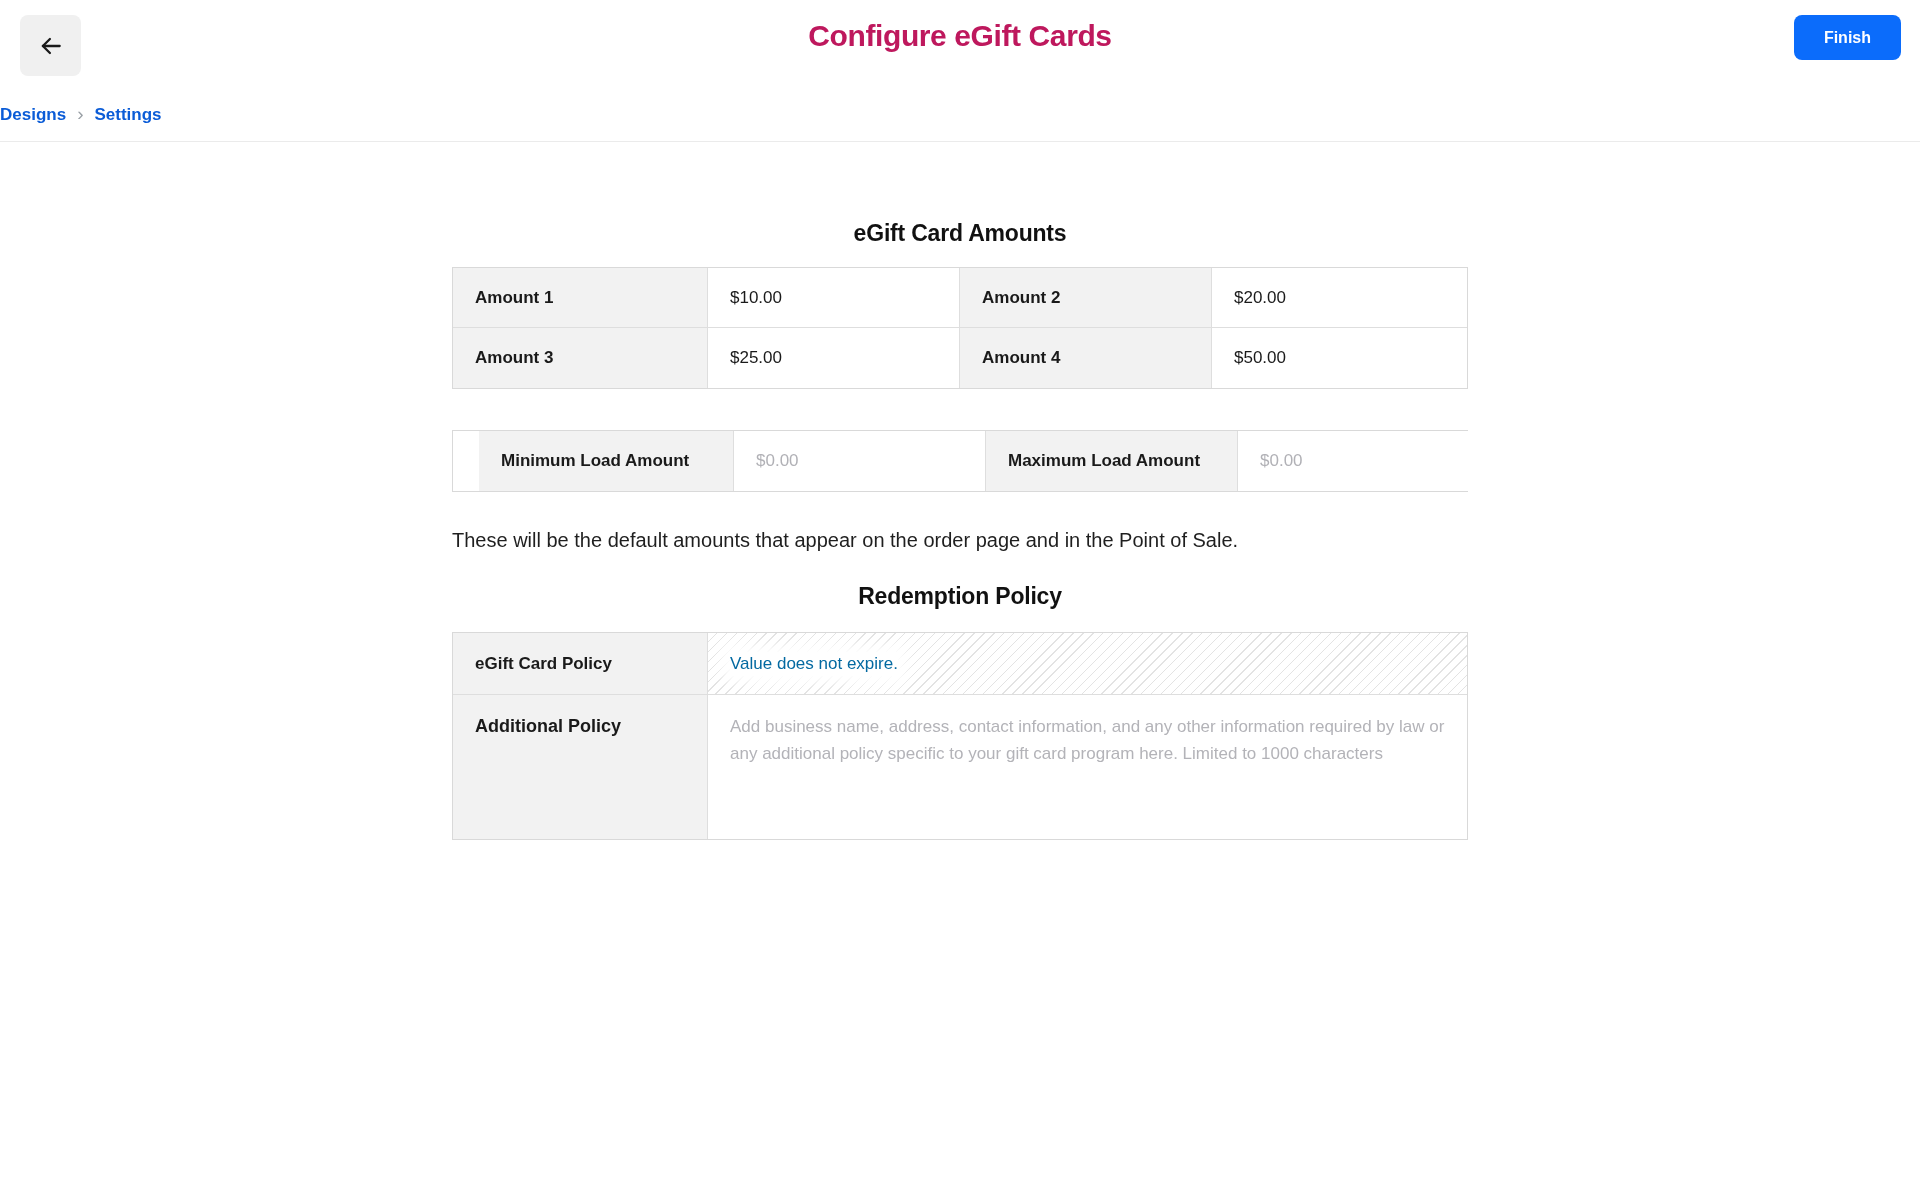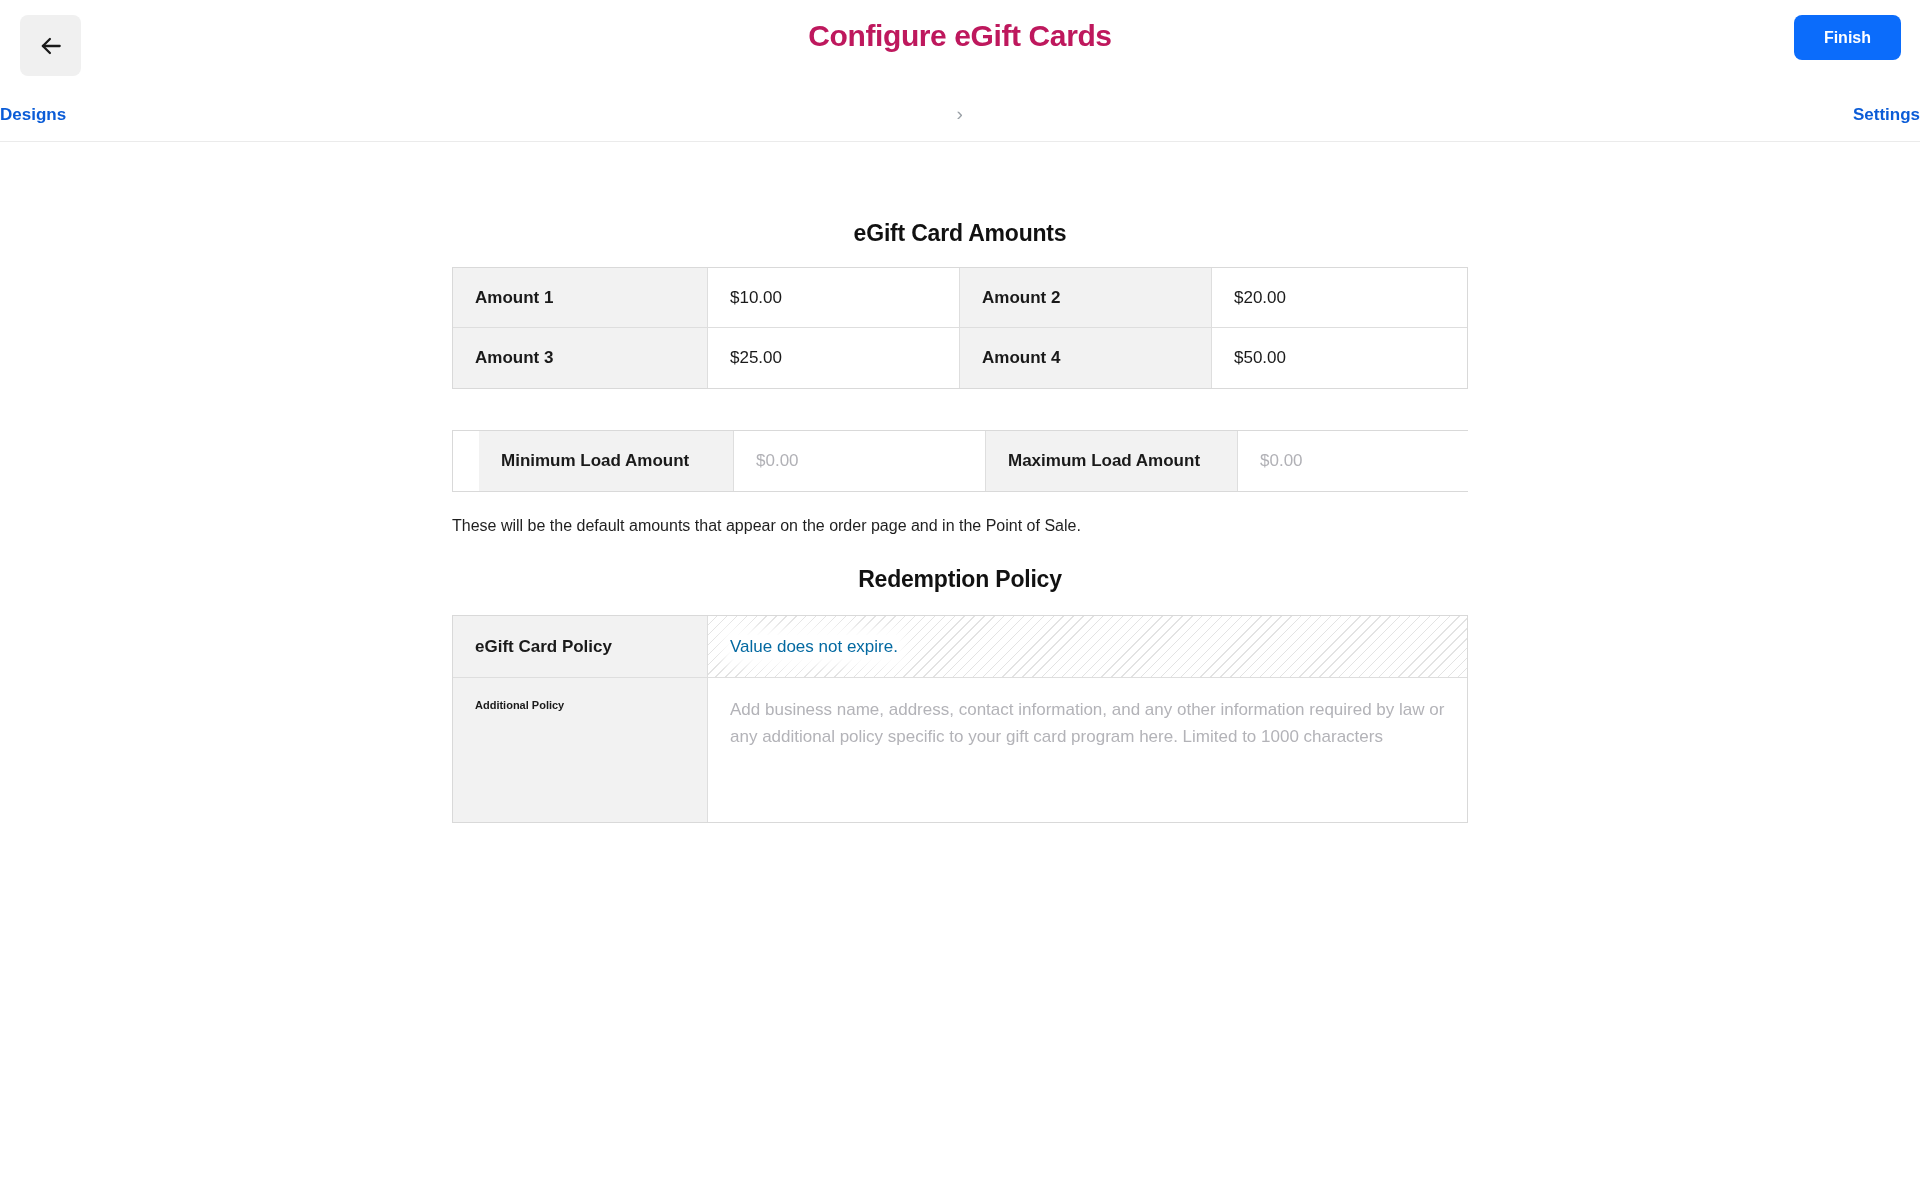--- a/index.html
+++ b/index.html
@@ -29,21 +29,21 @@
   .page-title {
     padding-top: 19px;
     text-align: center;
     font-size: 30px; font-weight: 700;
     letter-spacing: -0.4px;
     color: #be185d;
   }
   .breadcrumb {
     position: absolute; top: 104px; left: 0;
     width: 100%;
-    display: flex; align-items: center; justify-content: space-between;
+    display: flex; align-items: center; justify-content: flex-start;
     gap: 11px;
     font-size: 17px; font-weight: 700;
   }
   .crumb-link { color: #0b5cd7; text-decoration: none; cursor: pointer; }
   .crumb-sep { color: #9aa0a6; font-weight: 400; font-size: 19px; line-height: 1; padding-bottom: 2px; }
   .finish-btn {
     position: absolute; right: 19px; top: 15px;
     height: 45px; padding: 0 30px;
     background: #0b6cfb;
     color: #ffffff;
@@ -93,43 +93,43 @@
   .value-cell { background: #ffffff; }
   .cell-input {
     width: 100%; height: 100%;
     border: none; outline: none; background: transparent;
     font-family: inherit; font-size: 17px; color: #1a1a1a;
     padding-left: 22px;
   }
   .cell-input::placeholder { color: #b1b1b6; opacity: 1; }
 
   .helper-text {
-    margin-top: 25px;
-    font-size: 16px;
+    margin-top: 37px;
+    font-size: 20px;
     color: #1f1f1f;
   }
 
   
   .policy-row-1 { height: 62px; }
   .policy-row-2 { height: 144px; }
   .hatch-cell {
     background: repeating-linear-gradient(135deg,
       #ffffff 0px, #ffffff 6px,
       #e3e3e3 6px, #e3e3e3 7px);
     padding-left: 22px;
   }
   .policy-value-text {
     font-size: 17px; color: #0369a1;
     background: #ffffff;
     box-shadow: 0 0 10px 7px #ffffff;
     line-height: 24px;
   }
   .top-align { align-items: flex-start; }
   .top-align .label-inner { padding-top: 21px; }
-  .label-inner { font-size: 11px; font-weight: 700; }
+  .label-inner { font-size: 18px; font-weight: 700; }
   .policy-textarea {
     width: 100%; height: 100%;
     border: none; outline: none; background: transparent;
     resize: none;
     font-family: inherit; font-size: 17px; line-height: 27px;
     color: #1a1a1a;
     padding: 18px 22px;
   }
   .policy-textarea::placeholder { color: #b3b3b8; opacity: 1; }
 </style>

